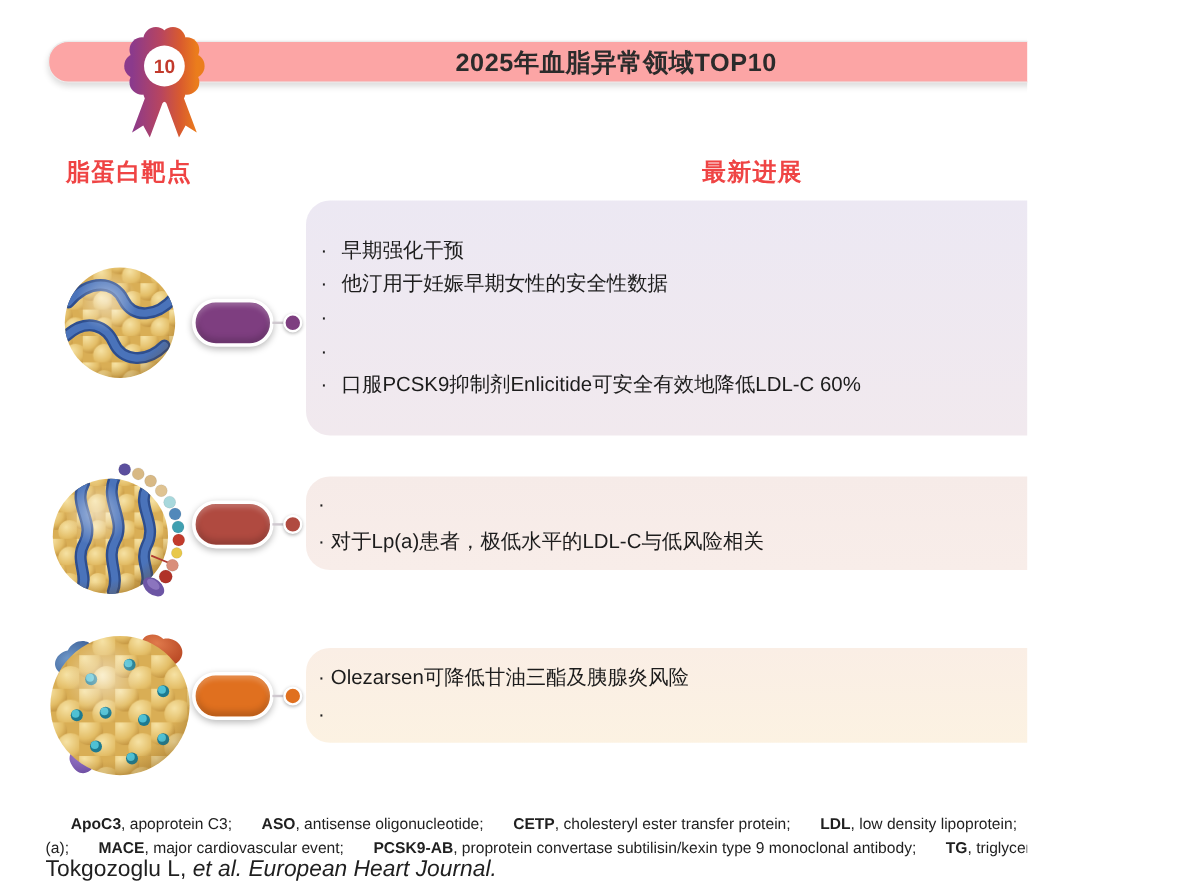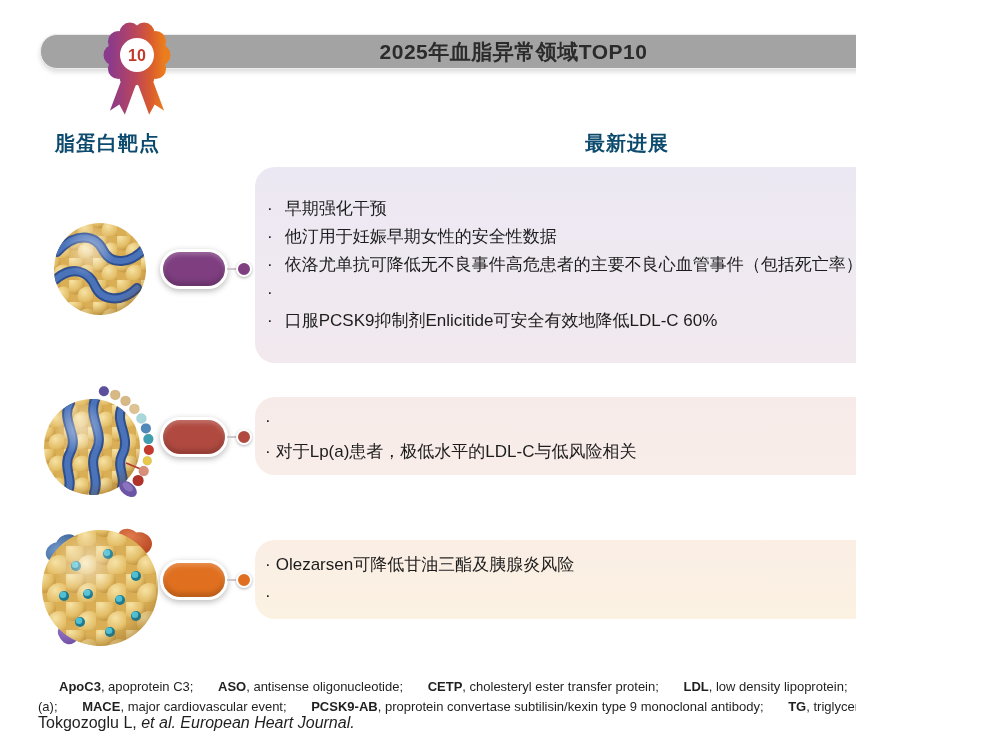--- a/index.html
+++ b/index.html
@@ -2,27 +2,27 @@
 <html><head>
 <meta charset="utf-8">
 <style>
   html,body{margin:0;padding:0;background:#fff;}
   .canvas{
     position:relative;width:856px;height:741px;background:#fff;overflow:hidden;
     font-family:"Liberation Sans","DejaVu Sans",sans-serif;color:#1c1c1c;
   }
   .title-bar{
     position:absolute;left:40px;top:34px;width:945px;height:33px;
-    background:#a3a3a3;border:1px solid #ececec;border-radius:17px;
+    background:#fca5a5;border:1px solid #ececec;border-radius:17px;
     box-shadow:0 3px 5px rgba(0,0,0,.14);
     display:flex;align-items:center;justify-content:center;
   }
   .title-bar .title{font-size:21px;font-weight:bold;color:#2b2b2b;letter-spacing:.5px;}
   .badge{position:absolute;left:94px;top:17px;z-index:3;}
-  .col-header{position:absolute;top:130px;font-size:20px;font-weight:bold;color:#0c4a6e;letter-spacing:1px;}
+  .col-header{position:absolute;top:130px;font-size:20px;font-weight:bold;color:#ef4444;letter-spacing:1px;}
   .col-header.left{left:55px;}
   .col-header.right{left:271px;width:712px;text-align:center;}
   .box{
     position:absolute;left:255px;width:717px;border-radius:20px;
     display:flex;flex-direction:column;justify-content:center;
   }
   .box ul{list-style:none;margin:0;padding:0 14px 0 6px;}
   .box li{display:flex;align-items:flex-start;font-size:17px;font-weight:500;color:#1c1c1c;}
   .box .dot{flex:0 0 auto;}
   .box1{top:167px;height:196px;background:linear-gradient(180deg,#ece8f3 0%,#f1e9ee 100%);}
@@ -46,21 +46,21 @@
   }
   .dot1{top:261px;} .dot2{top:429px;} .dot3{top:572px;}
   .illus{position:absolute;}
   .illus1{left:45px;top:214px;}
   .illus2{left:40px;top:383px;}
   .illus3{left:36px;top:518px;}
   .footer-abbr{
     position:absolute;left:38px;top:677px;width:942px;
     font-size:13px;line-height:20px;color:#1f1f1f;margin:0;
   }
-  .footer-cite{position:absolute;left:38px;top:714px;font-size:16px;color:#1f1f1f;margin:0;}
+  .footer-cite{position:absolute;left:38px;top:714px;font-size:19px;color:#1f1f1f;margin:0;}
   .seg-b{font-weight:bold;margin-left:21px;}
   .seg-i{font-style:italic;}
 </style>
 </head>
 <body>
 
 <div class="canvas">
 
   <svg class="badge" width="86" height="102" viewBox="0 0 86 102">
     <defs>
@@ -140,21 +140,20 @@
         <li>
           <span class="dot">·</span>
           <span>早期强化干预</span>
         </li>
         <li>
           <span class="dot">·</span>
           <span>他汀用于妊娠早期女性的安全性数据</span>
         </li>
         <li>
           <span class="dot">·</span>
-          <span>依洛尤单抗可降低无不良事件高危患者的主要不良心血管事件（包括死亡率）</span>
         </li>
         <li>
           <span class="dot">·</span>
         </li>
         <li>
           <span class="dot">·</span>
           <span>口服PCSK9抑制剂Enlicitide可安全有效地降低LDL-C 60%</span>
         </li>
       </ul>
   </div>

